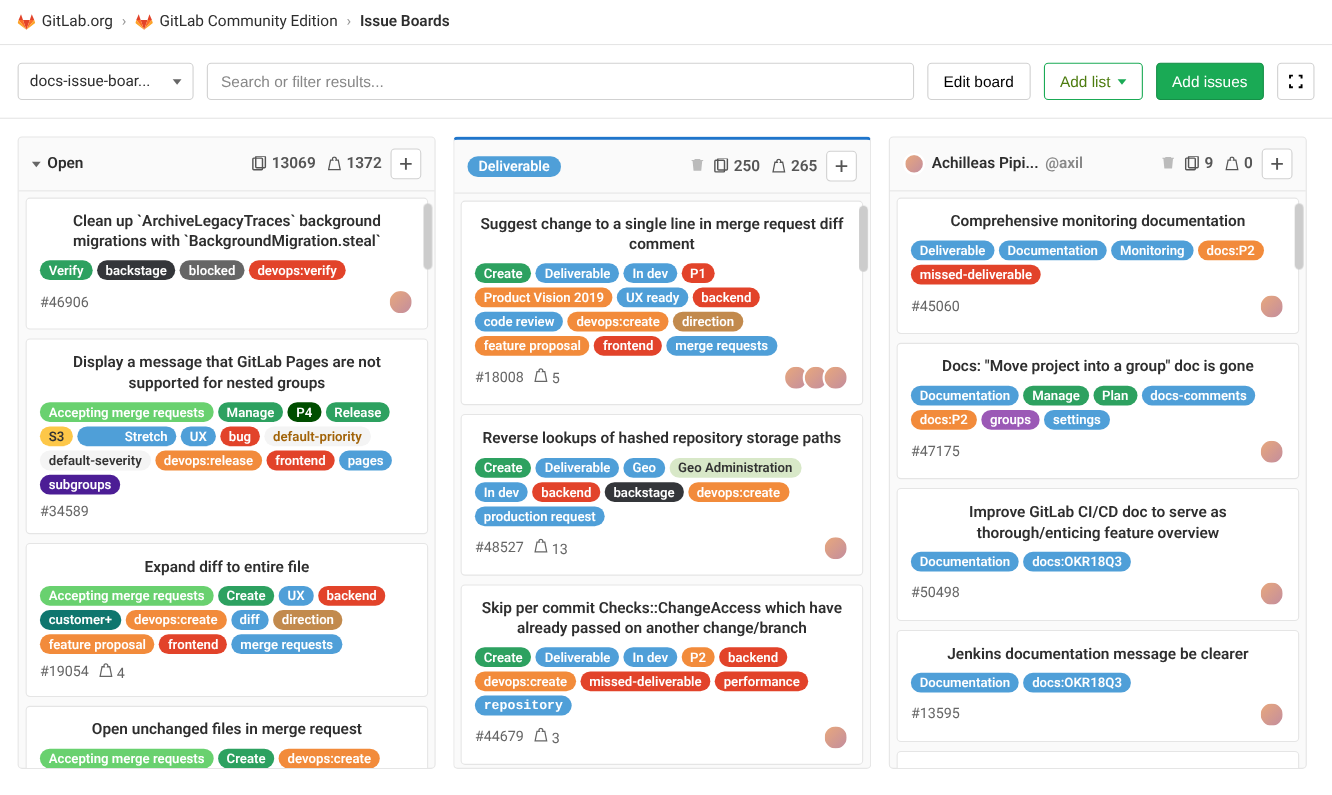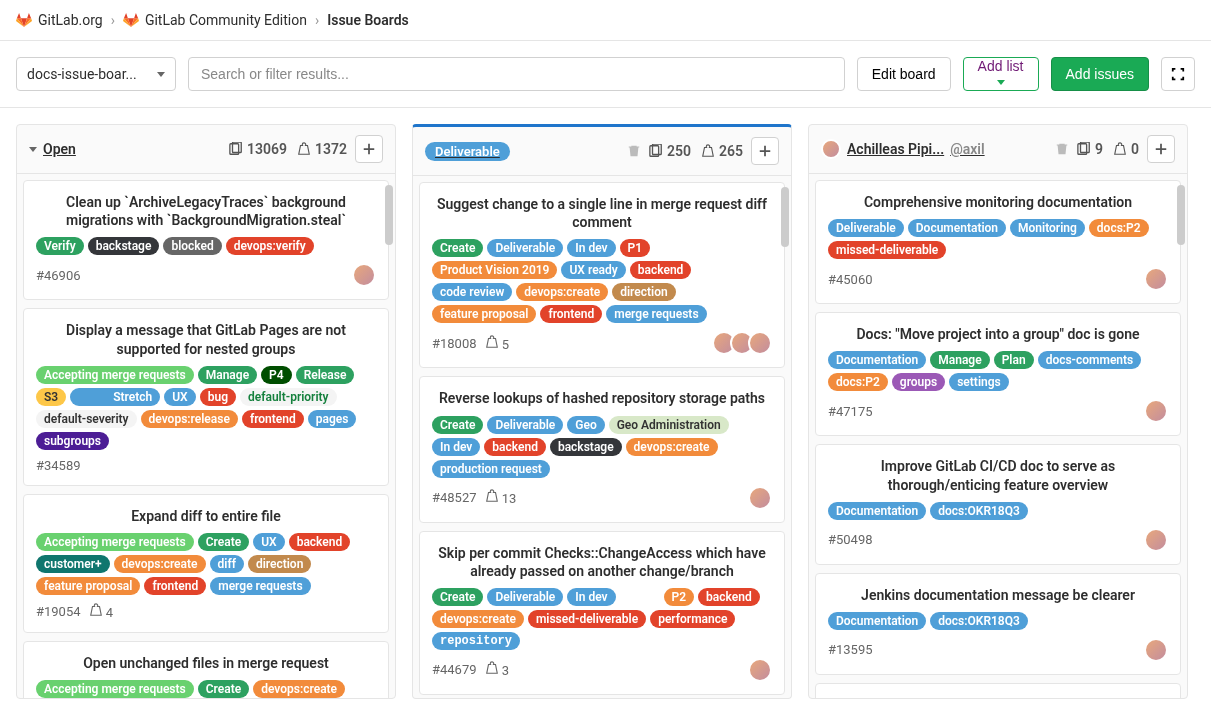--- a/index.html
+++ b/index.html
@@ -8,28 +8,28 @@
 .breadcrumb-item { display: flex; align-items: center; gap: 6px; color: #2e2e2e; }
 .breadcrumb-item.bold { font-weight: 600; }
 .breadcrumb-sep { color: #999; }
 .tanuki { width: 16px; height: 16px; }
 .toolbar { display: flex; align-items: center; gap: 12px; padding: 16px; border-bottom: 1px solid #e5e5e5; }
 .board-select { display: flex; align-items: center; justify-content: space-between; width: 160px; height: 34px; padding: 0 10px; border: 1px solid #d1d1d1; border-radius: 4px; background: #fff; cursor: pointer; }
 .board-select span { white-space: nowrap; overflow: hidden; text-overflow: ellipsis; }
 .search-input { flex: 1; height: 34px; padding: 0 12px; border: 1px solid #d1d1d1; border-radius: 4px; font-size: 14px; }
 .search-input::placeholder { color: #888; }
 .btn { height: 34px; padding: 0 14px; border: 1px solid #d1d1d1; border-radius: 4px; background: #fff; cursor: pointer; font-size: 14px; display: inline-flex; align-items: center; gap: 6px; }
-.btn.green-outline { color: #701a75; border-color: #1aaa55; flex-direction: column; }
+.btn.green-outline { color: #4d7c0f; border-color: #1aaa55; }
 .btn.green { background: #1aaa55; color: #fff; border-color: #168f48; }
 .btn.icon-only { width: 34px; padding: 0; justify-content: center; }
 .boards-wrap { display: flex; gap: 16px; padding: 16px; overflow-x: auto; height: calc(723px - 50px - 66px); }
 .board-col { width: 380px; flex-shrink: 0; background: #fafafa; border: 1px solid #e5e5e5; border-radius: 4px; display: flex; flex-direction: column; position: relative; }
 .board-col.highlighted { border-top: 3px solid #1f75cb; }
 .col-header { display: flex; align-items: center; justify-content: space-between; padding: 10px 12px; border-bottom: 1px solid #e5e5e5; gap: 8px; }
-.col-title-area { display: flex; align-items: center; gap: 8px; min-width: 0; flex: 1; text-decoration: underline; }
+.col-title-area { display: flex; align-items: center; gap: 8px; min-width: 0; flex: 1; }
 .col-title { font-weight: 600; display: flex; align-items: center; gap: 6px; white-space: nowrap; overflow: hidden; text-overflow: ellipsis; }
 .label-pill { display: inline-block; padding: 2px 10px; border-radius: 12px; color: #fff; font-size: 13px; font-weight: 600; }
 .col-counts { display: flex; align-items: center; gap: 10px; color: #555; font-weight: 600; }
 .col-counts .count-group { display: flex; align-items: center; gap: 4px; }
 .col-actions { display: flex; align-items: center; gap: 8px; }
 .icon-btn { width: 28px; height: 28px; display: inline-flex; align-items: center; justify-content: center; border: 1px solid #d1d1d1; border-radius: 4px; background: #fff; cursor: pointer; color: #555; }
 .icon-trash { color: #bbb; cursor: pointer; }
 .col-body { overflow-y: auto; padding: 6px; flex: 1; position: relative; }
 .col-scrollbar { position: absolute; right: 2px; top: 60px; width: 8px; height: 60px; background: #ccc; border-radius: 4px; }
 .card { background: #fff; border: 1px solid #e5e5e5; border-radius: 4px; padding: 12px; margin-bottom: 8px; }
@@ -143,21 +143,21 @@
       <div class="card-title">Display a message that GitLab Pages are not supported for nested groups</div>
       <div class="labels">
             <span class="label" style="background:#69d16f;">Accepting merge requests</span>
             <span class="label" style="background:#2da160;">Manage</span>
             <span class="label" style="background:#004e00;">P4</span>
             <span class="label" style="background:#2da160;">Release</span>
             <span class="label" style="background:#fdc748;color:#333">S3</span>
             <span class="label" style="background:#4f9fd8;padding-left:43px;">Stretch</span>
             <span class="label" style="background:#4f9fd8;">UX</span>
             <span class="label" style="background:#e2432a;">bug</span>
-            <span class="label" style="background:#f4f4f4;color:#15803d">default-priority</span>
+            <span class="label" style="background:#f4f4f4;color:#a16207">default-priority</span>
             <span class="label" style="background:#f4f4f4;color:#333">default-severity</span>
             <span class="label" style="background:#f28b3b;">devops:release</span>
             <span class="label" style="background:#e2432a;">frontend</span>
             <span class="label" style="background:#4f9fd8;">pages</span>
             <span class="label" style="background:#4c1d95;">subgroups</span>
           </div>
       <div class="card-footer">
         <div class="card-meta">
               <span>#34589</span>
             </div>
@@ -287,21 +287,21 @@
               <span class="avatar"></span>
             </div>
       </div>
         </div>
         <div class="card">
       <div class="card-title">Skip per commit Checks::ChangeAccess which have already passed on another change/branch</div>
       <div class="labels">
             <span class="label" style="background:#2da160;">Create</span>
             <span class="label" style="background:#4f9fd8;">Deliverable</span>
             <span class="label" style="background:#4f9fd8;">In dev</span>
-            <span class="label" style="background:#f28b3b;margin-left:44px;">P2</span>
+            <span class="label" style="background:#f28b3b;">P2</span>
             <span class="label" style="background:#e2432a;">backend</span>
             <span class="label" style="background:#f28b3b;">devops:create</span>
             <span class="label" style="background:#e2432a;">missed-deliverable</span>
             <span class="label" style="background:#e2432a;">performance</span>
             <span class="label" style="background:#4f9fd8;font-family:Liberation Mono, monospace;">repository</span>
           </div>
       <div class="card-footer">
         <div class="card-meta">
               <span>#44679</span>
               <span class="count-group"><svg class="svg-icon" viewBox="0 0 16 16">

